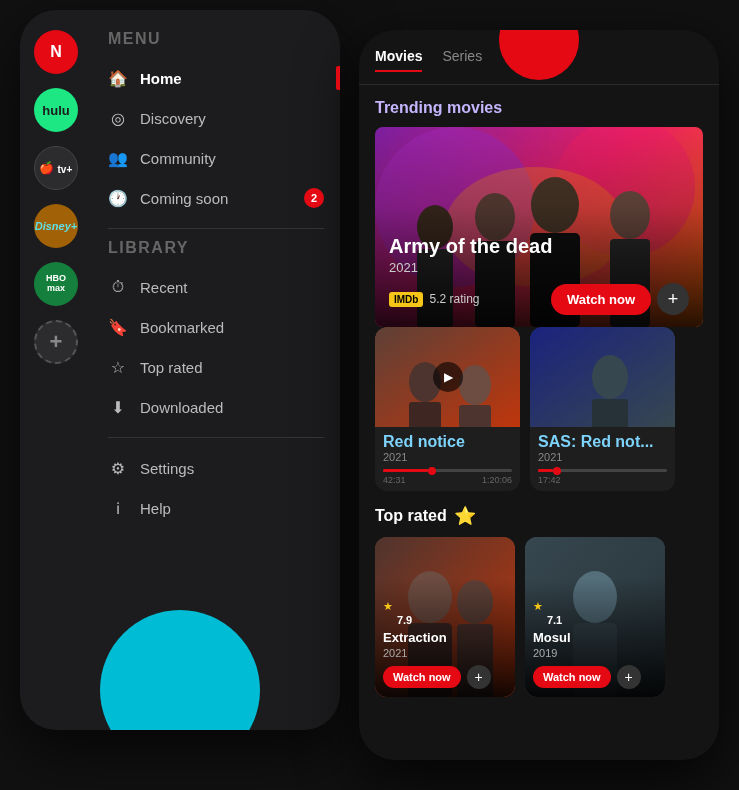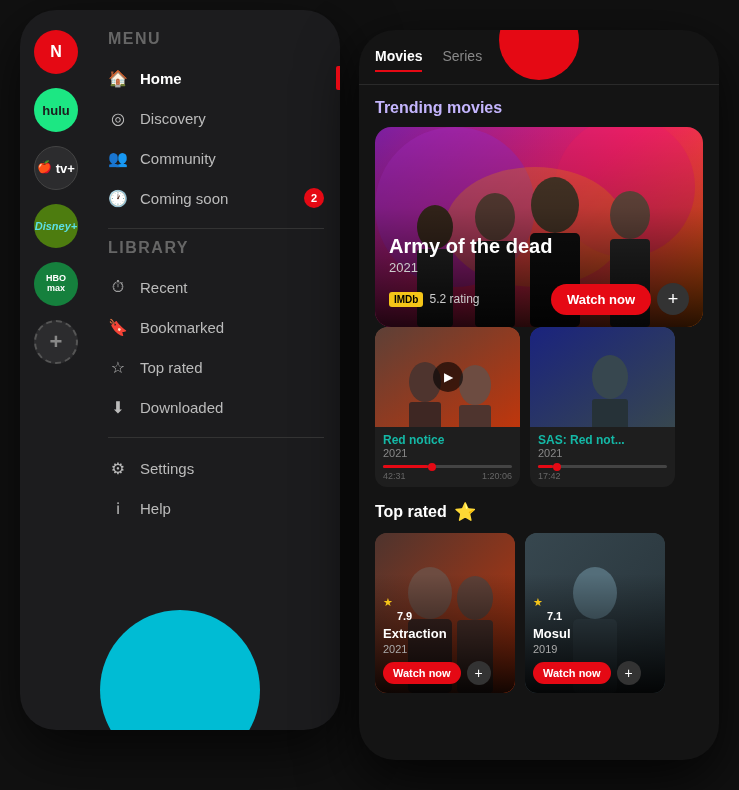--- a/index.html
+++ b/index.html
@@ -72,21 +72,21 @@
       justify-content: center;
       font-weight: bold;
       font-size: 16px;
       color: white;
       flex-shrink: 0;
     }
 
     .icon-netflix { background: #e50914; }
     .icon-hulu { background: #1ce783; color: #1c1c1e; }
     .icon-appletv { background: #2c2c2e; border: 1px solid #444; }
-    .icon-disney { background: #4d7c0f; justify-content: center; }
+    .icon-disney { background: #a16207; justify-content: center; }
     .icon-hbomax { background: #15803d; }
     .icon-add {
       background: #2c2c2e;
       border: 2px dashed #555;
       font-size: 22px;
       color: #888;
     }
 
     
     .sidebar-menu {
@@ -226,21 +226,21 @@
     .section-title {
       font-size: 16px;
       font-weight: 700;
       color: #c4b5fd;
       padding: 14px 16px 10px;
     }
 
     
     .hero-card {
       margin: 0 16px;
-      border-radius: 16px;
+      border-radius: 8px;
       overflow: hidden;
       position: relative;
       height: 200px;
     }
 
     .hero-bg {
       width: 100%;
       height: 100%;
       background: linear-gradient(135deg, #8b1a8b 0%, #e040fb 30%, #ff6b35 60%, #4a90d9 100%);
       position: absolute;
@@ -352,23 +352,23 @@
       overflow: hidden;
     }
 
     .continue-info {
       background: #1e1e1e;
       padding: 6px 8px;
       border-radius: 0 0 8px 8px;
     }
 
     .continue-title {
-      font-size: 12px;
+      font-size: 16px;
       font-weight: 600;
-      color: #14b8a6;
+      color: #7dd3fc;
     }
 
     .continue-year {
       font-size: 11px;
       color: #888;
     }
 
     .progress-bar-track {
       height: 3px;
       background: #444;
@@ -585,21 +585,21 @@
 
       <div class="sidebar-icons">
         <div class="icon-circle icon-netflix">
           <span>N</span>
         </div>
         <div class="icon-circle icon-hulu">
           <span class="hulu-text">hulu</span>
         </div>
         <div class="icon-circle icon-appletv">
           <span style="font-size:10px; color:#fff; font-weight:600;">
-            <span style="font-size:12px;">🍎</span><span style="font-size:13px; vertical-align:middle;"> tv+</span>
+            <span style="font-size:12px;">🍎</span><span style="font-size:10px; vertical-align:middle;"> tv+</span>
           </span>
         </div>
         <div class="icon-circle icon-disney">
           <span class="disney-svg" style="font-size:11px; color:#5ce0e6; font-style:italic; font-weight:900;">Disney+</span>
         </div>
         <div class="icon-circle icon-hbomax">
           <span class="hbomax-text">HBO<br>max</span>
         </div>
         <div class="icon-circle icon-add">
           <span>+</span>

